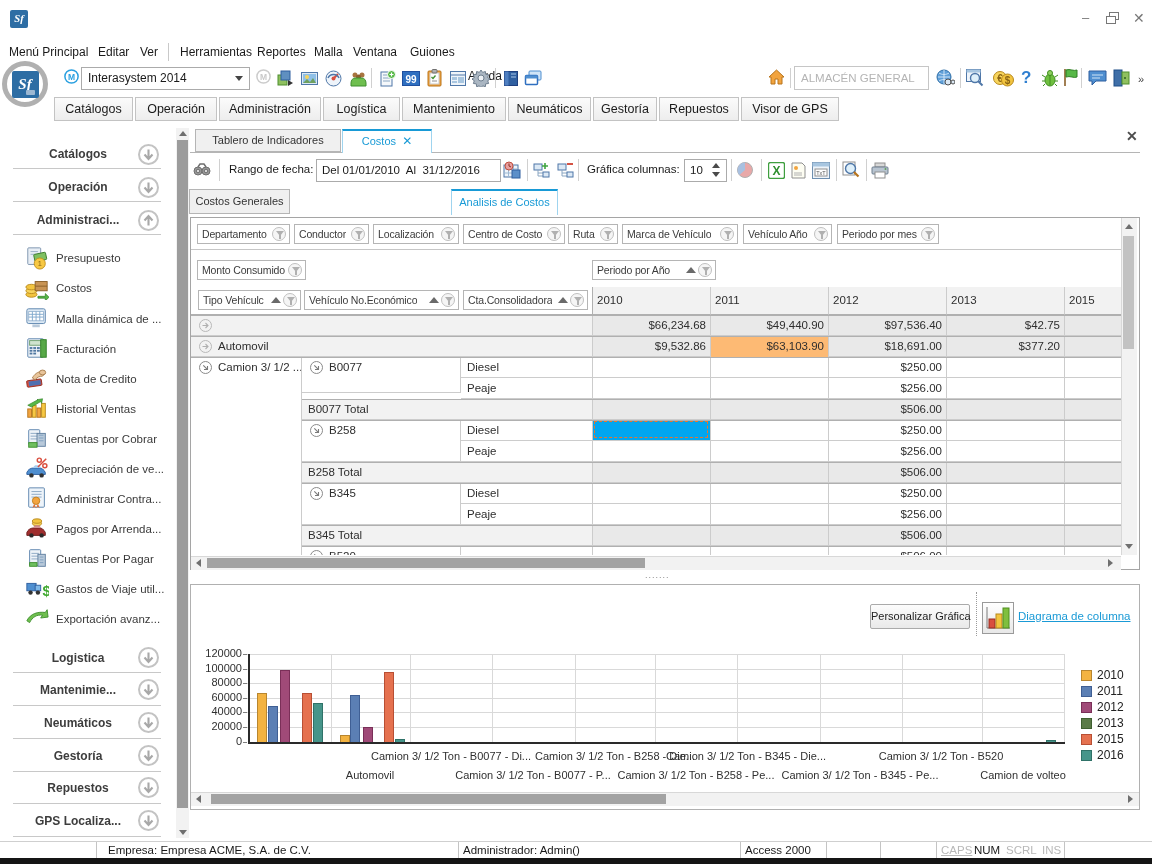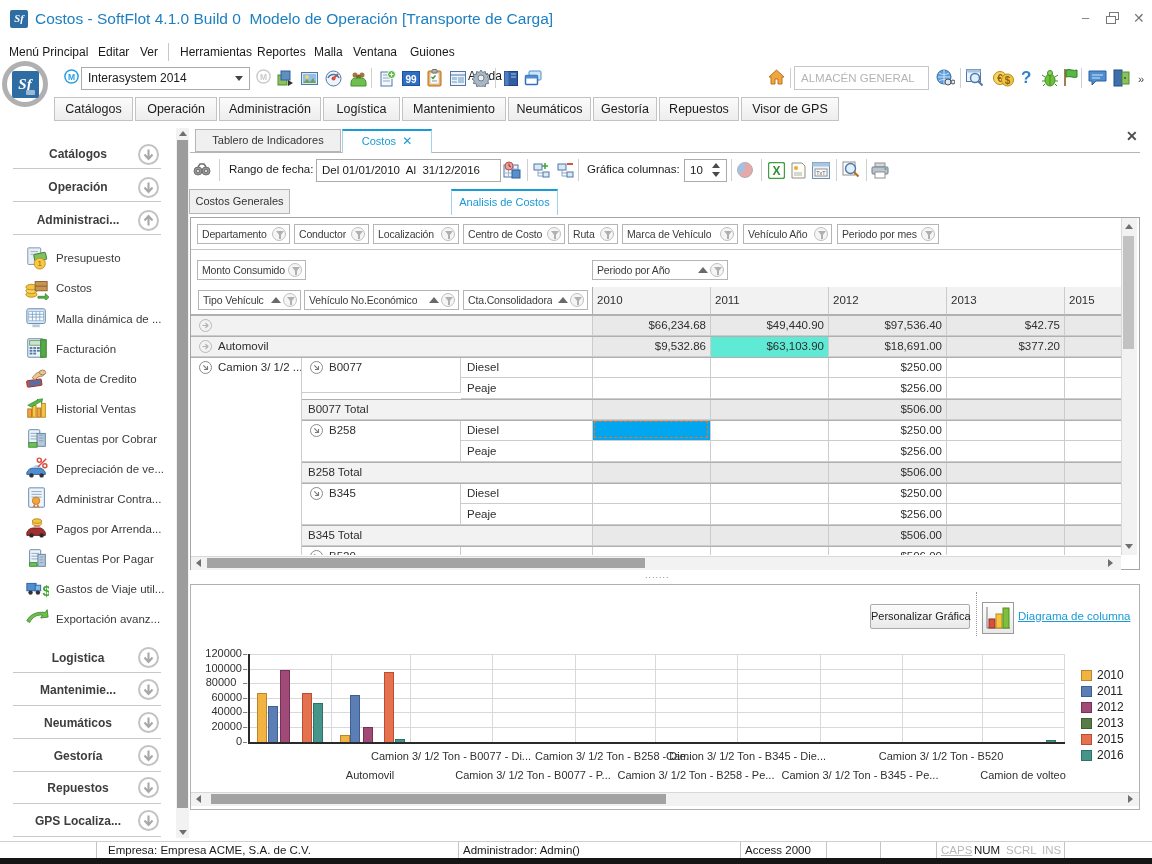--- a/index.html
+++ b/index.html
@@ -66,21 +66,20 @@
 </style>
 </head>
 <body>
 <div id="stage">
 
 <div class="abs" style="left:10px;top:10px;width:18px;height:18px;background:#2d6da4;border-radius:2px;">
  <svg width="18" height="18" viewBox="0 0 22 22">
         <text x="11" y="15" font-size="13" font-style="italic" font-weight="bold" fill="#fff" text-anchor="middle" font-family="Liberation Serif">Sf</text>
       </svg>
 </div>
-<div class="abs" id="title">Costos - SoftFlot 4.1.0 Build 0&nbsp; Modelo de Operación [Transporte de Carga]</div>
 <div class="abs winbtn" style="left:1082px;top:10px;">–</div>
 <div class="abs winbtn" style="left:1106px;top:12px;">
  <svg width="13" height="12" viewBox="0 0 13 12">
         <rect x="3.5" y="0.5" width="9" height="7" fill="none" stroke="#777"></rect>
         <rect x="0.5" y="4.5" width="9" height="7" fill="#fff" stroke="#777"></rect>
       </svg>
 </div>
 <div class="abs winbtn" style="left:1133px;top:10px;font-size:14px;">✕</div>
 
 <div class="abs" id="menubar">
@@ -580,21 +579,21 @@
 <div class="chip" style="left:837px;top:224px;width:102px;">
         <span class="lbl">Periodo por mes</span>
         <span class="funnel"></span>
       </div>
 <div class="abs" style="left:191px;top:249px;width:930px;height:1px;background:#c6c6c6;"></div>
 
 <div class="chip" style="left:197px;top:260px;width:109px;">
         <span class="lbl">Monto Consumido</span>
         <span class="funnel"></span>
       </div>
-<div class="chip" style="left:592px;top:260px;width:136px;">
+<div class="chip" style="left:592px;top:260px;width:124px;">
         <span class="lbl">Periodo por Año</span>
         <span style="flex:none;display:flex;align-items:center;">
           <span class="sortup"></span>
           <span class="funnel"></span>
         </span>
       </div>
 
 <div class="gc" style="left:191px;top:287px;width:402px;height:28px;border-bottom:1px solid #b0b0b0;border-right:1px solid #b0b0b0;"></div>
 <div class="gc" style="left:593px;top:287px;width:118px;height:28px;background:#f2f2f2;border-bottom:1px solid #b0b0b0;padding-left:4px;line-height:27px;">2010</div>
 <div class="gc" style="left:711px;top:287px;width:118px;height:28px;background:#f2f2f2;border-bottom:1px solid #b0b0b0;padding-left:4px;line-height:27px;">2011</div>
@@ -631,21 +630,21 @@
 <div class="gc num" style="left:593px;top:315px;width:118px;height:21px;background:#e9e9e9;">$66,234.68</div>
         <div class="gc num" style="left:711px;top:315px;width:118px;height:21px;background:#e9e9e9;">$49,440.90</div>
         <div class="gc num" style="left:829px;top:315px;width:118px;height:21px;background:#e9e9e9;">$97,536.40</div>
         <div class="gc num" style="left:947px;top:315px;width:118px;height:21px;background:#e9e9e9;">$42.75</div>
         <div class="gc num" style="left:1065px;top:315px;width:56px;height:21px;background:#e9e9e9;border-right:none;"></div>
 <div class="gc" style="left:191px;top:336px;width:402px;height:21px;background:#f2f2f2;"><span class="expico"><svg width="13" height="13" viewBox="0 0 13 13">
               <circle cx="6.5" cy="6.5" r="6" fill="none" stroke="#b8b8b8"></circle>
               <path d="M3.5 6.5 h5 M6.5 4 l2.5 2.5 -2.5 2.5" fill="none" stroke="#b0b0b0" stroke-width="1.1"></path>
             </svg></span>Automovil</div>
 <div class="gc num" style="left:593px;top:336px;width:118px;height:21px;background:#e9e9e9;">$9,532.86</div>
-        <div class="gc num" style="left:711px;top:336px;width:118px;height:23px;background:#5eead4;">$63,103.90</div>
+        <div class="gc num" style="left:711px;top:336px;width:118px;height:23px;background:#fdba74;">$63,103.90</div>
         <div class="gc num" style="left:829px;top:336px;width:118px;height:21px;background:#e9e9e9;">$18,691.00</div>
         <div class="gc num" style="left:947px;top:336px;width:118px;height:21px;background:#e9e9e9;">$377.20</div>
         <div class="gc num" style="left:1065px;top:336px;width:56px;height:21px;background:#e9e9e9;border-right:none;"></div>
 <div class="gc" style="left:191px;top:357px;width:111px;height:198px;border-bottom:none;"><span class="expico"><svg width="13" height="13" viewBox="0 0 13 13">
               <circle cx="6.5" cy="6.5" r="6" fill="none" stroke="#8a8a8a"></circle>
               <path d="M4.3 4.3 l4 4 M8.5 5 v3.5 h-3.5" fill="none" stroke="#7a7a7a" stroke-width="1.1"></path>
             </svg></span>Camion 3/ 1/2 ...</div>
 <div class="gc" style="left:302px;top:357px;width:159px;height:36px;"><span class="expico"><svg width="13" height="13" viewBox="0 0 13 13">
               <circle cx="6.5" cy="6.5" r="6" fill="none" stroke="#8a8a8a"></circle>
               <path d="M4.3 4.3 l4 4 M8.5 5 v3.5 h-3.5" fill="none" stroke="#7a7a7a" stroke-width="1.1"></path>
@@ -760,21 +759,21 @@
           <rect x="13" y="11" width="6" height="14" fill="#f2c43f" stroke="#b8891c"></rect>
           <rect x="20" y="5" width="6" height="20" fill="#7fbf3f" stroke="#4f8f1f"></rect>
         </svg></div>
 <div class="abs" style="left:1018px;top:610px;font-size:11.5px;color:#1a9ad6;text-decoration:underline;white-space:nowrap;">Diagrama de columna</div>
 <div class="ylab" style="left:200px;top:647px;">120000</div>
 <div class="gridh" style="left:247px;top:654px;width:817px;"></div>
 <div class="abs" style="left:243px;top:654px;width:4px;height:1px;background:#808080;"></div>
 <div class="ylab" style="left:200px;top:662px;">100000</div>
 <div class="gridh" style="left:247px;top:669px;width:817px;"></div>
 <div class="abs" style="left:243px;top:669px;width:4px;height:1px;background:#808080;"></div>
-<div class="ylab" style="left:200px;top:676px;text-align:center;">80000</div>
+<div class="ylab" style="left:200px;top:676px;">80000</div>
 <div class="gridh" style="left:247px;top:683px;width:817px;"></div>
 <div class="abs" style="left:243px;top:683px;width:4px;height:1px;background:#808080;"></div>
 <div class="ylab" style="left:200px;top:691px;">60000</div>
 <div class="gridh" style="left:247px;top:698px;width:817px;"></div>
 <div class="abs" style="left:243px;top:698px;width:4px;height:1px;background:#808080;"></div>
 <div class="ylab" style="left:200px;top:705px;">40000</div>
 <div class="gridh" style="left:247px;top:712px;width:817px;"></div>
 <div class="abs" style="left:243px;top:712px;width:4px;height:1px;background:#808080;"></div>
 <div class="ylab" style="left:200px;top:720px;">20000</div>
 <div class="gridh" style="left:247px;top:727px;width:817px;"></div>

